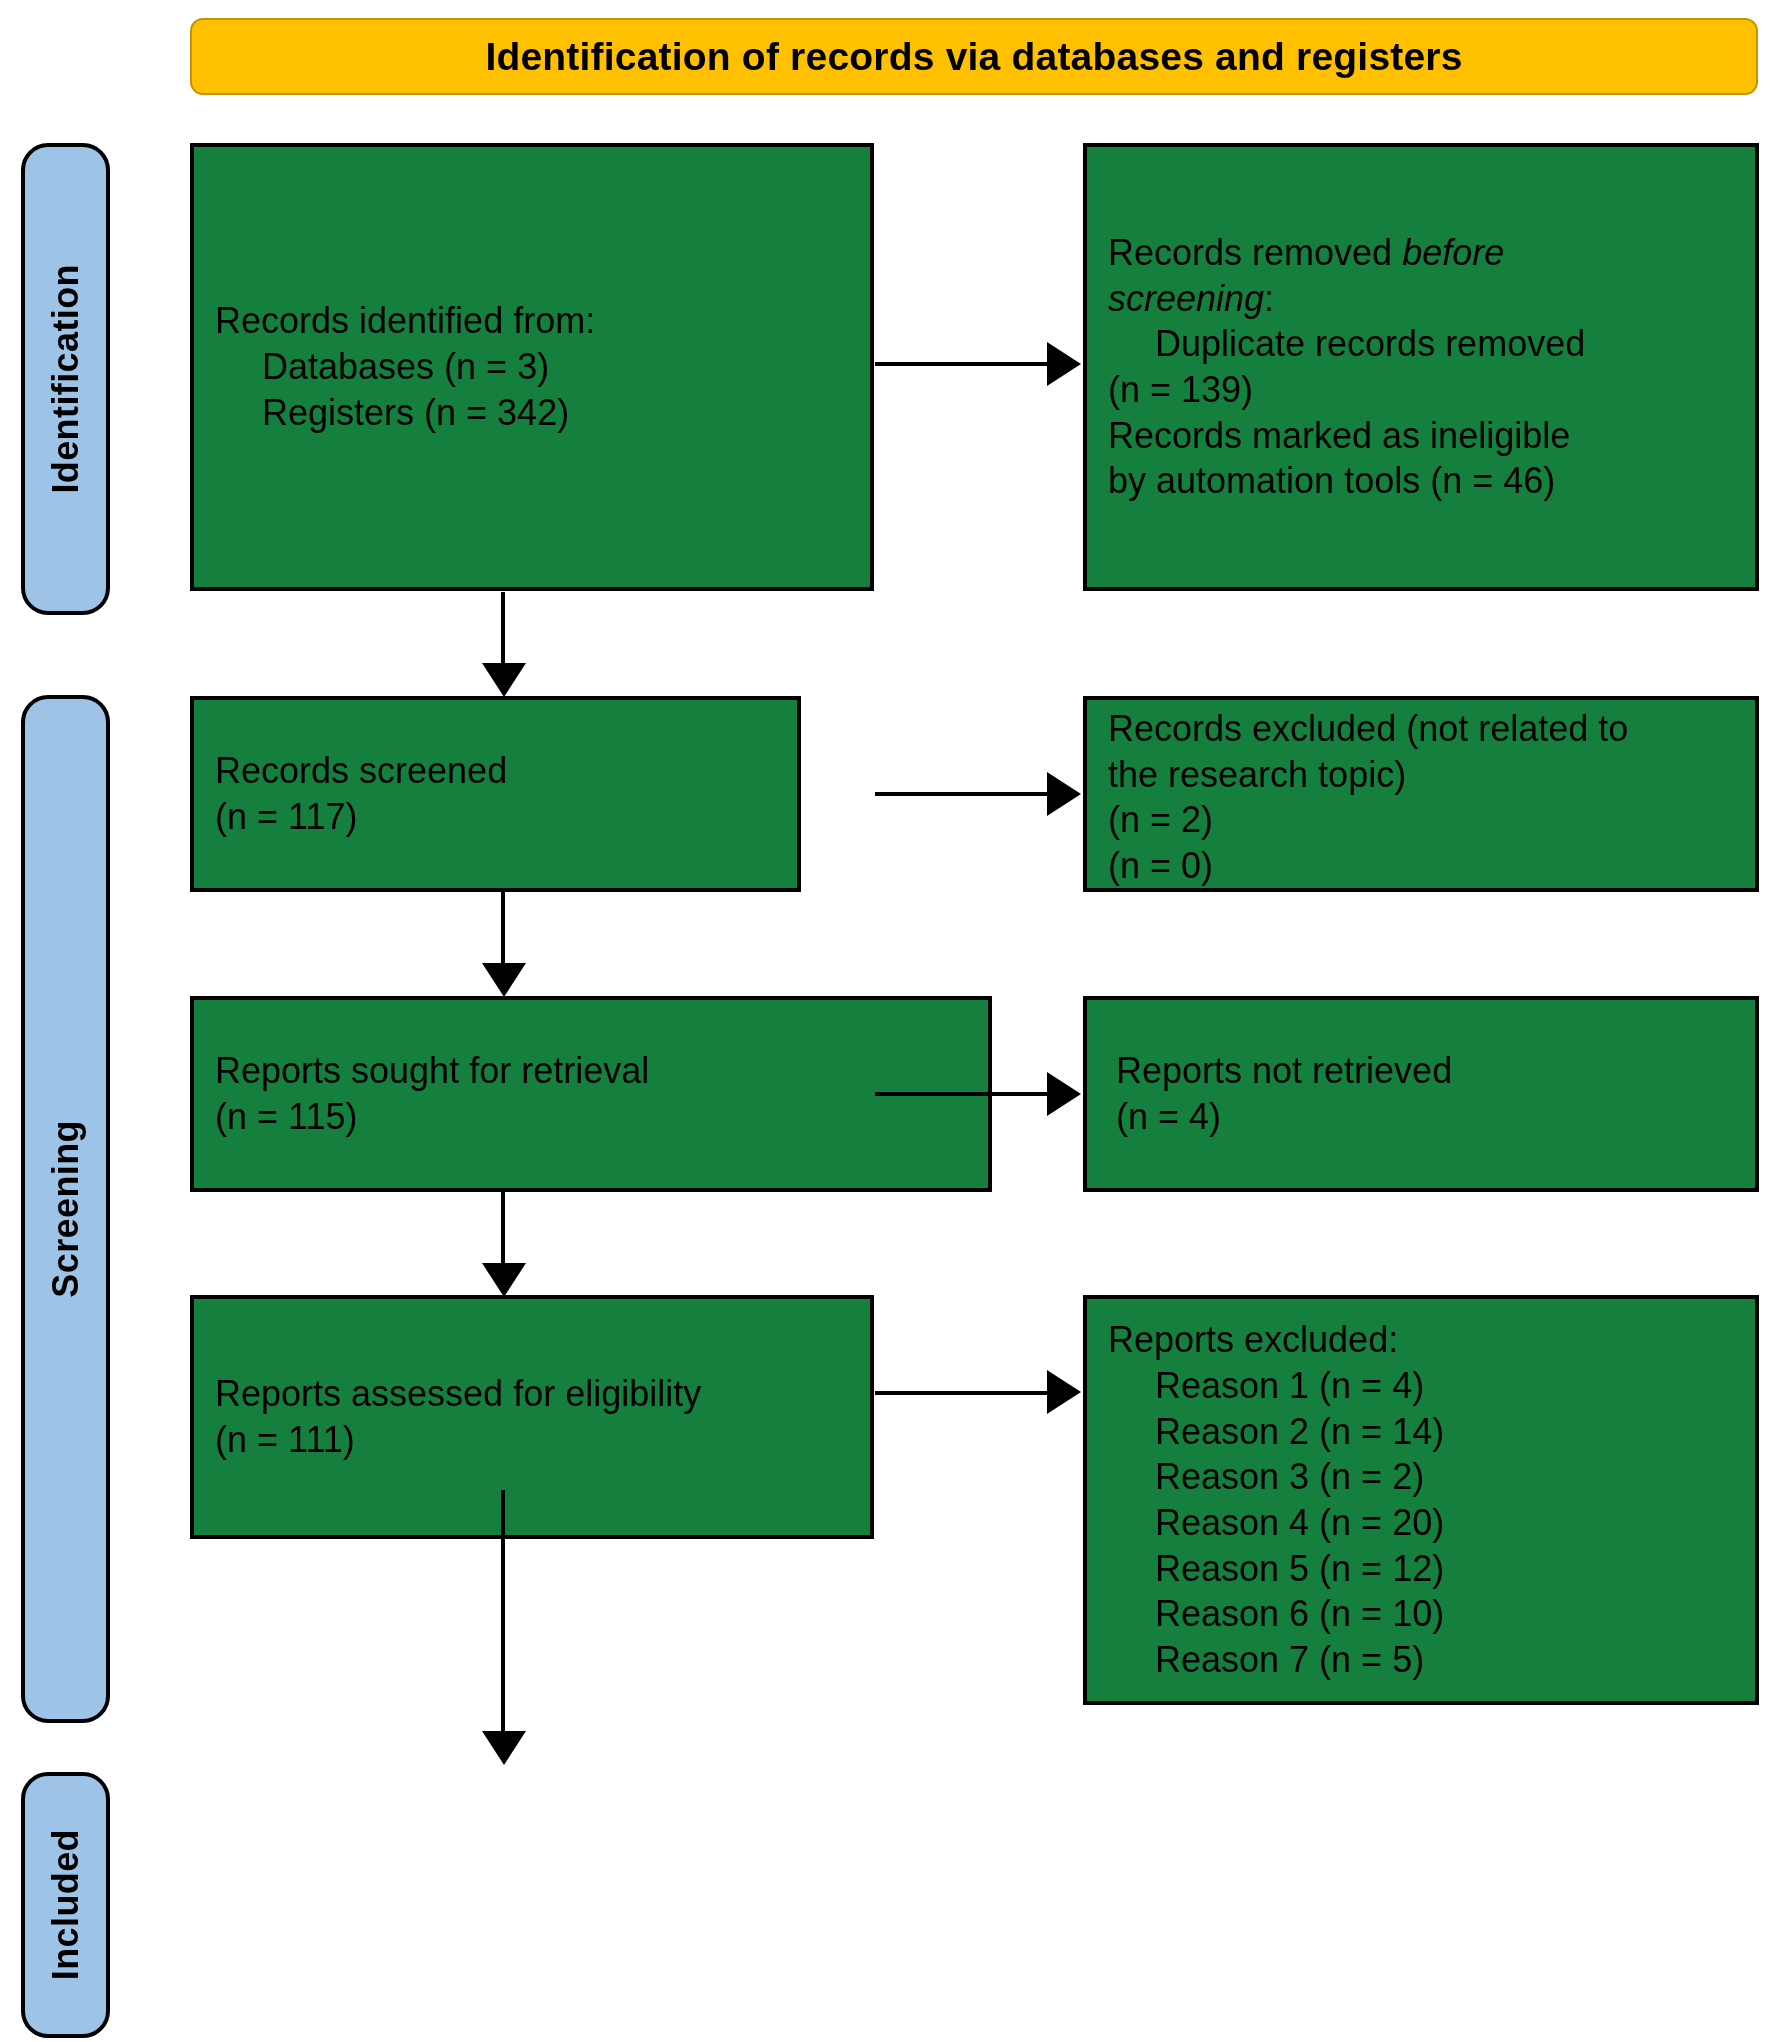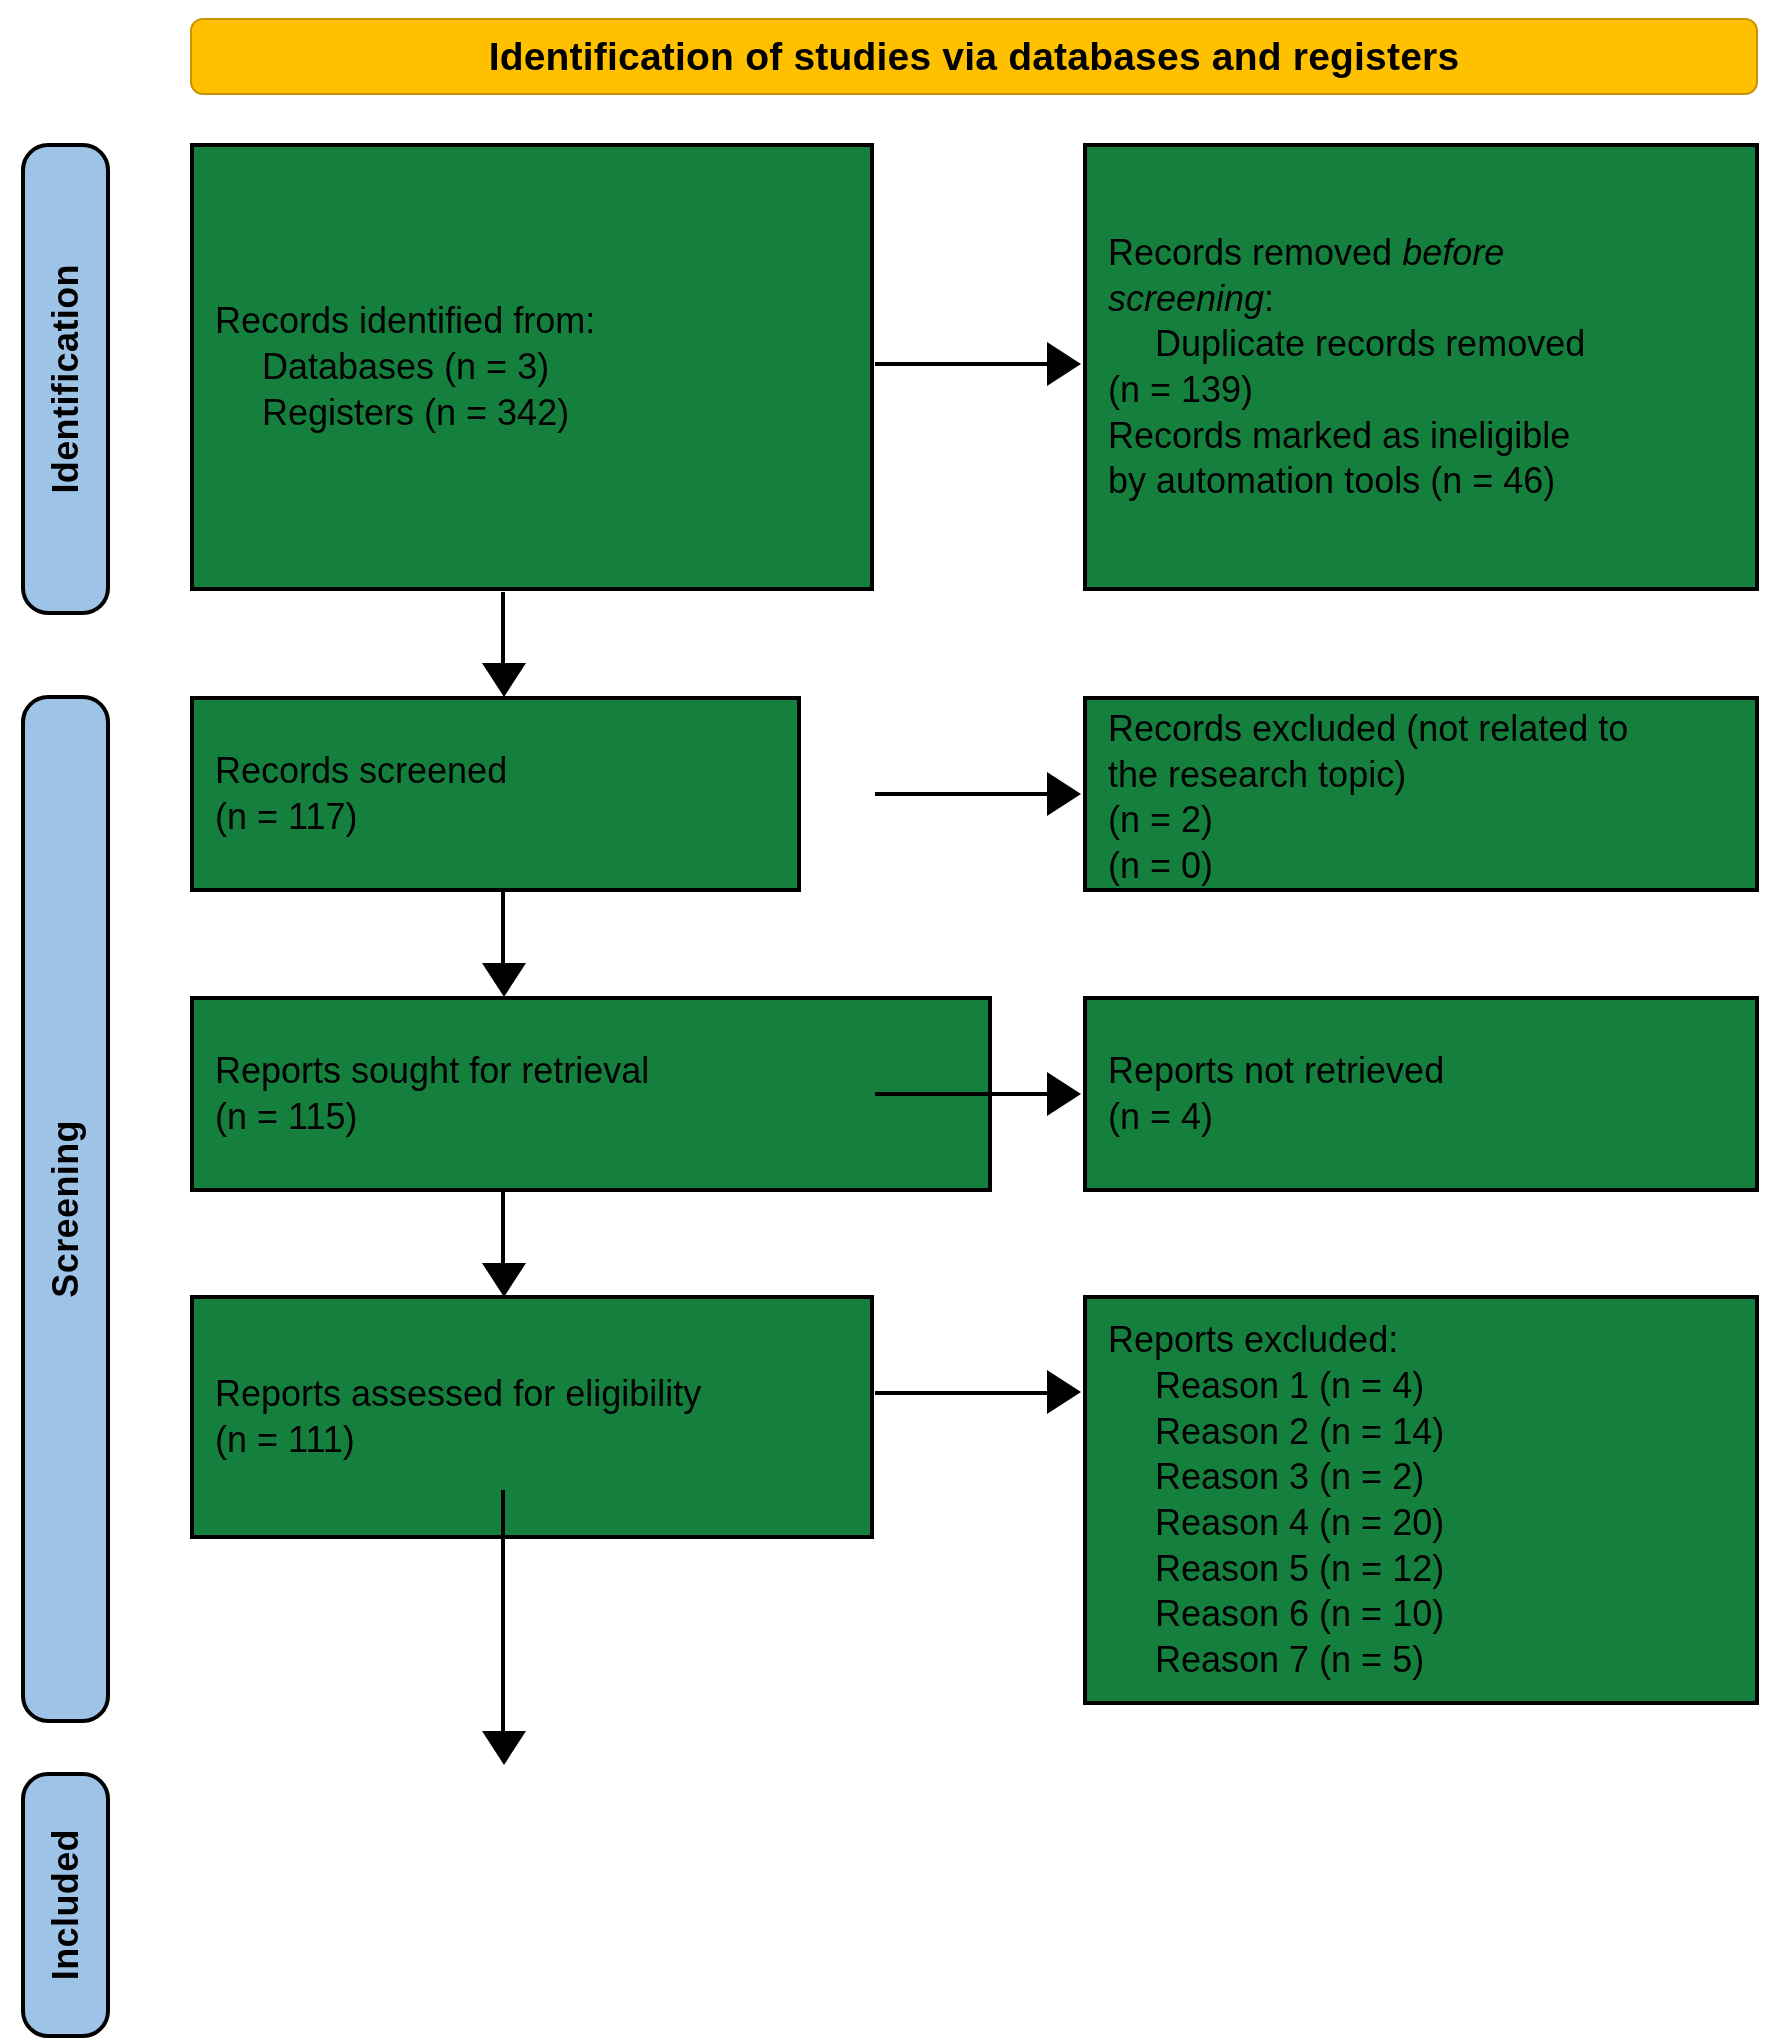--- a/index.html
+++ b/index.html
@@ -120,21 +120,21 @@
     border-bottom: 22px solid transparent;
     border-left: 34px solid #000000;
   }
 </style>
 </head>
 <body>
 
 <div id="canvas">
 
   <div class="banner">
-    <span class="banner-text">Identification of studies via databases and registers</span>
+    <span class="banner-text">Identification of records via databases and registers</span>
   </div>
 
   <div class="stage" style="left:21px; top:143px; width:89px; height:472px;">
     <span class="stage-label">Identification</span>
   </div>
 
   <div class="stage" style="left:21px; top:695px; width:89px; height:1028px;">
     <span class="stage-label">Screening</span>
   </div>
 
@@ -189,21 +189,21 @@
   <div class="v-line" style="left:501px; top:892px; height:79px;"></div>
   <div class="arrow-down" style="left:482px; top:963px;"></div>
 
   <div class="box" style="left:190px; top:996px; width:802px; height:196px;">
     <div class="box-inner">
       <div class="line">Reports sought for retrieval</div>
       <div class="line">(n = 115)</div>
     </div>
   </div>
 
-  <div class="box" style="left:1083px; top:996px; width:676px; height:196px;">
+  <div class="box" style="left:1083px; top:996px; width:676px; height:196px;padding-left:8px;">
     <div class="box-inner">
       <div class="line">Reports not retrieved</div>
       <div class="line">(n = 4)</div>
     </div>
   </div>
 
   <div class="h-line" style="left:875px; top:1092px; width:175px;"></div>
   <div class="arrow-right" style="left:1047px; top:1072px;"></div>
 
   <div class="v-line" style="left:501px; top:1192px; height:79px;"></div>

